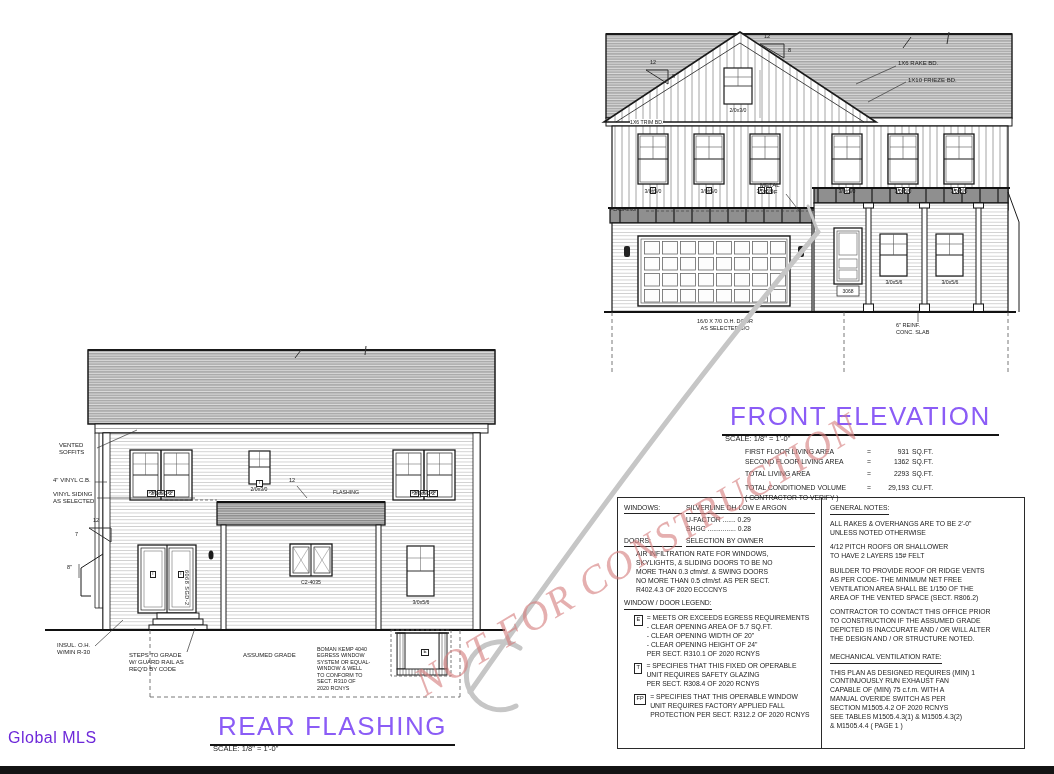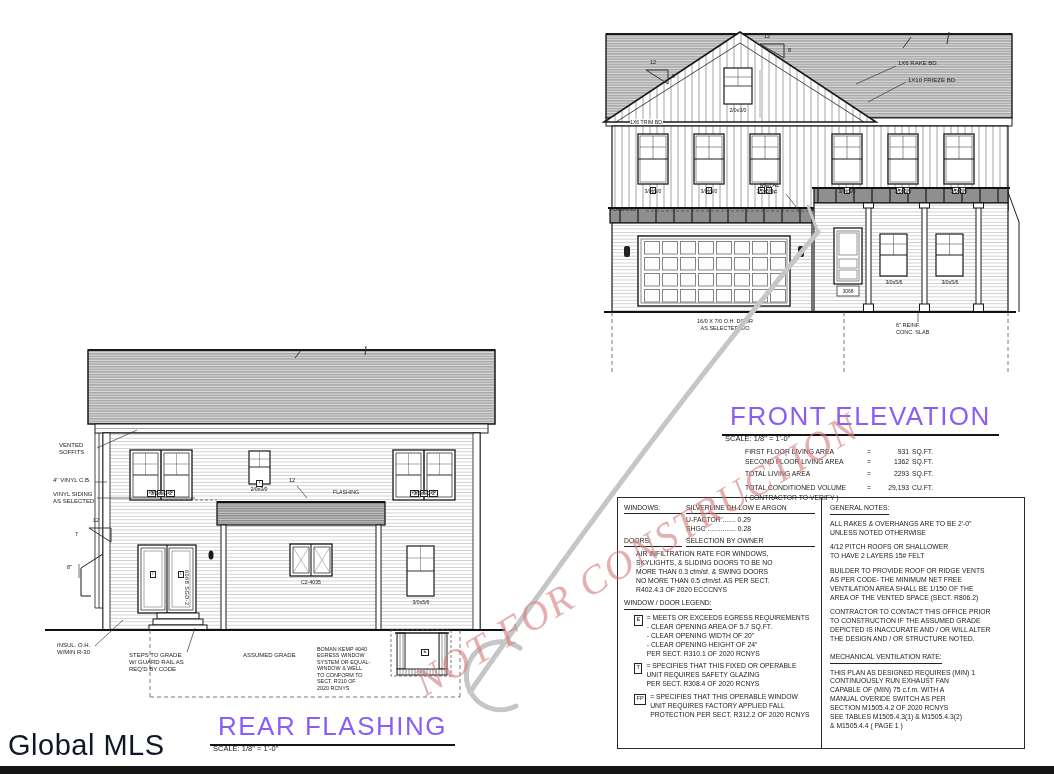--- a/index.html
+++ b/index.html
@@ -28,21 +28,21 @@
   .indent{margin:2px 0 4px 62px;}
   .para{white-space:pre-line;margin:3px 0 5px 12px;}
   .gpara{white-space:pre-line;margin:3px 0 6px 0;}
   .litem{display:flex;margin:4px 0 0 10px;}
   .litem .key{border:1px solid #222;font-size:5.6px;line-height:1;padding:1px 1.5px;height:7px;margin:1px 4px 0 0;background:#fff;}
   .litem .txt{white-space:pre-line;flex:1;}
   #watermark{position:absolute;left:418px;top:662px;transform:rotate(-31deg);transform-origin:0 50%;
              font-family:"Liberation Serif",serif;font-style:italic;font-size:40px;letter-spacing:2px;
              color:rgba(213,126,126,0.62);white-space:nowrap;z-index:6;pointer-events:none;}
   #swoosh{position:absolute;left:0;top:0;z-index:5;pointer-events:none;}
-  #brand{position:absolute;left:8px;top:729px;font-size:29px;color:#0f172a;letter-spacing:0.5px;z-index:4;}
+  #brand{position:absolute;left:8px;top:729px;font-size:16px;color:#6d28d9;letter-spacing:0.5px;z-index:4;}
   #bottombar{position:absolute;left:0;top:766px;width:1054px;height:8px;background:#141414;z-index:4;}
 </style>
 </head>
 <body>
 
 <div id="canvas">
 
   <div class="abs" style="left:600px;top:22px;width:420px;height:352px;z-index:2;">
     <svg width="420" height="352" viewBox="0 0 420 352">
       <defs>

